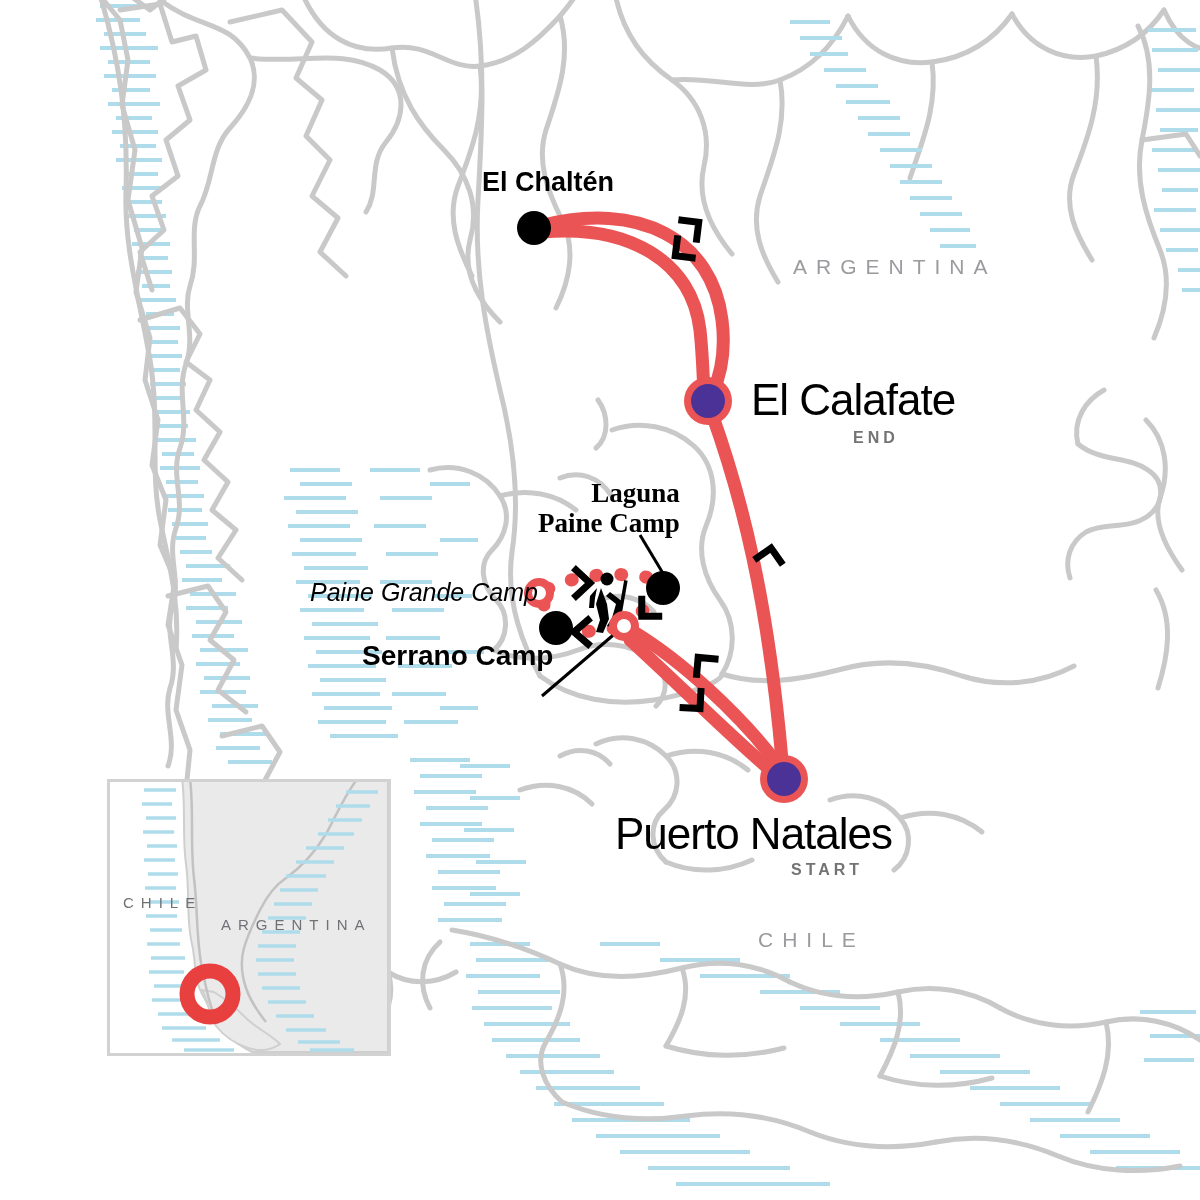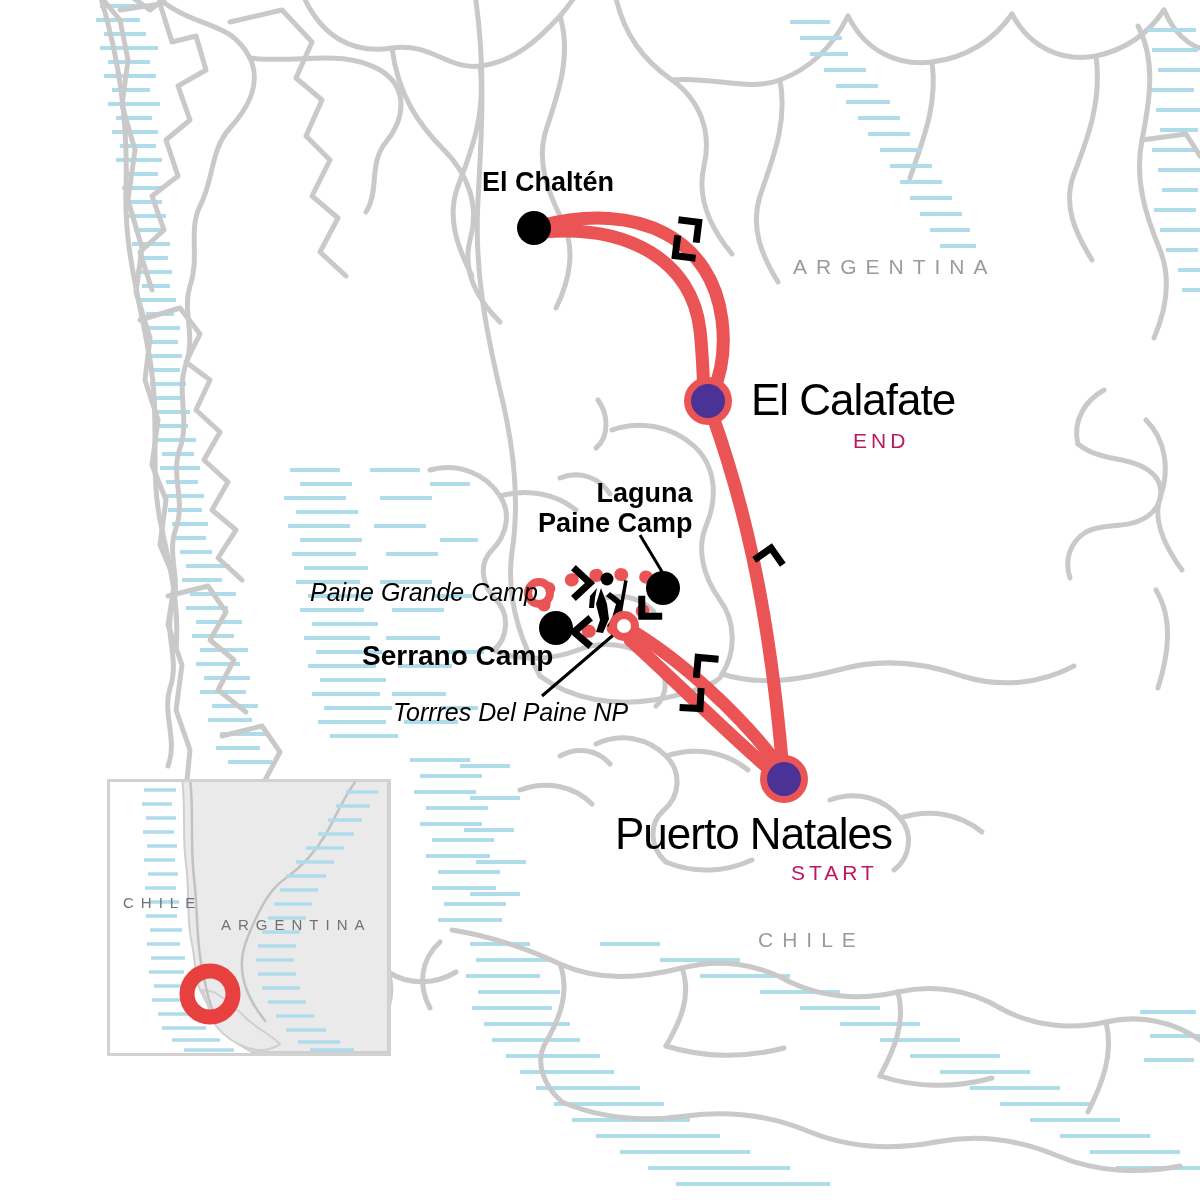--- a/index.html
+++ b/index.html
@@ -6,21 +6,21 @@
   body{width:1200px;height:1200px;overflow:hidden;font-family:"Liberation Sans",sans-serif;}
   #map-root{position:relative;width:1200px;height:916px;background:#ffffff;}
   svg{display:block;}
   .svg-layer{position:absolute;top:0;left:0;width:1200px;height:1200px;}
 
   .lbl{position:absolute;white-space:nowrap;color:#000;}
   .lbl-major{font-weight:normal;font-size:44px;letter-spacing:-1px;line-height:1;}
   .lbl-mid{font-weight:bold;font-size:27px;line-height:1.12;}
   .lbl-italic{font-style:italic;font-size:25px;font-weight:400;line-height:1;}
   .lbl-bold{font-weight:bold;font-size:28px;line-height:1;}
-  .sub{position:absolute;color:#be185d;font-weight:normal;font-size:21px;letter-spacing:4px;}
+  .sub{position:absolute;color:#737373;font-weight:bold;font-size:16px;letter-spacing:4px;}
   .country{position:absolute;color:#9a9a9f;font-size:21px;letter-spacing:9px;font-weight:400;}
   .country-inset{position:absolute;color:#6f7175;font-size:15px;letter-spacing:7px;font-weight:400;}
 
   #inset-map{position:absolute;left:107px;top:779px;width:284px;height:277px;
              background:#ffffff;border:3px solid #d2d2d2;box-sizing:border-box;overflow:hidden;}
 </style>
 </head>
 <body>
 
 <div id="map-root">
@@ -393,30 +393,29 @@
   </svg>
 
   <div class="lbl lbl-mid" style="left:482px;top:167px;">El Chaltén</div>
 
   <div class="lbl lbl-major" style="left:751px;top:378px;">El Calafate</div>
   <div class="sub" style="left:853px;top:429px;">END</div>
 
   <div class="lbl lbl-major" style="left:615px;top:812px;">Puerto Natales</div>
   <div class="sub" style="left:775px;top:861px;margin-left:16px;">START</div>
 
-  <div class="lbl lbl-mid" style="left:538px;top:478px;text-align:right;">
+  <div class="lbl lbl-mid" style="left:538px;top:478px;text-align:right;font-family:Liberation Serif, serif;">
     <div>Laguna</div>
     <div>Paine Camp</div>
   </div>
 
   <div class="lbl lbl-italic" style="left:310px;top:580px;">Paine Grande Camp</div>
 
   <div class="lbl lbl-bold" style="left:362px;top:626px;margin-top:16px;">Serrano Camp</div>
 
-  <div class="lbl lbl-italic" style="left:393px;top:700px;">Torrres Del Paine NP</div>
 
   <div class="country" style="left:793px;top:255px;">ARGENTINA</div>
   <div class="country" style="left:758px;top:928px;">CHILE</div>
 
   <div id="inset-map">
     <svg width="278" height="271" viewBox="0 0 278 271">
 
       <g stroke="#aedcea" stroke-width="3.5">
         <line x1="34" y1="8" x2="66" y2="8"></line>
         <line x1="32" y1="22" x2="62" y2="22"></line>

